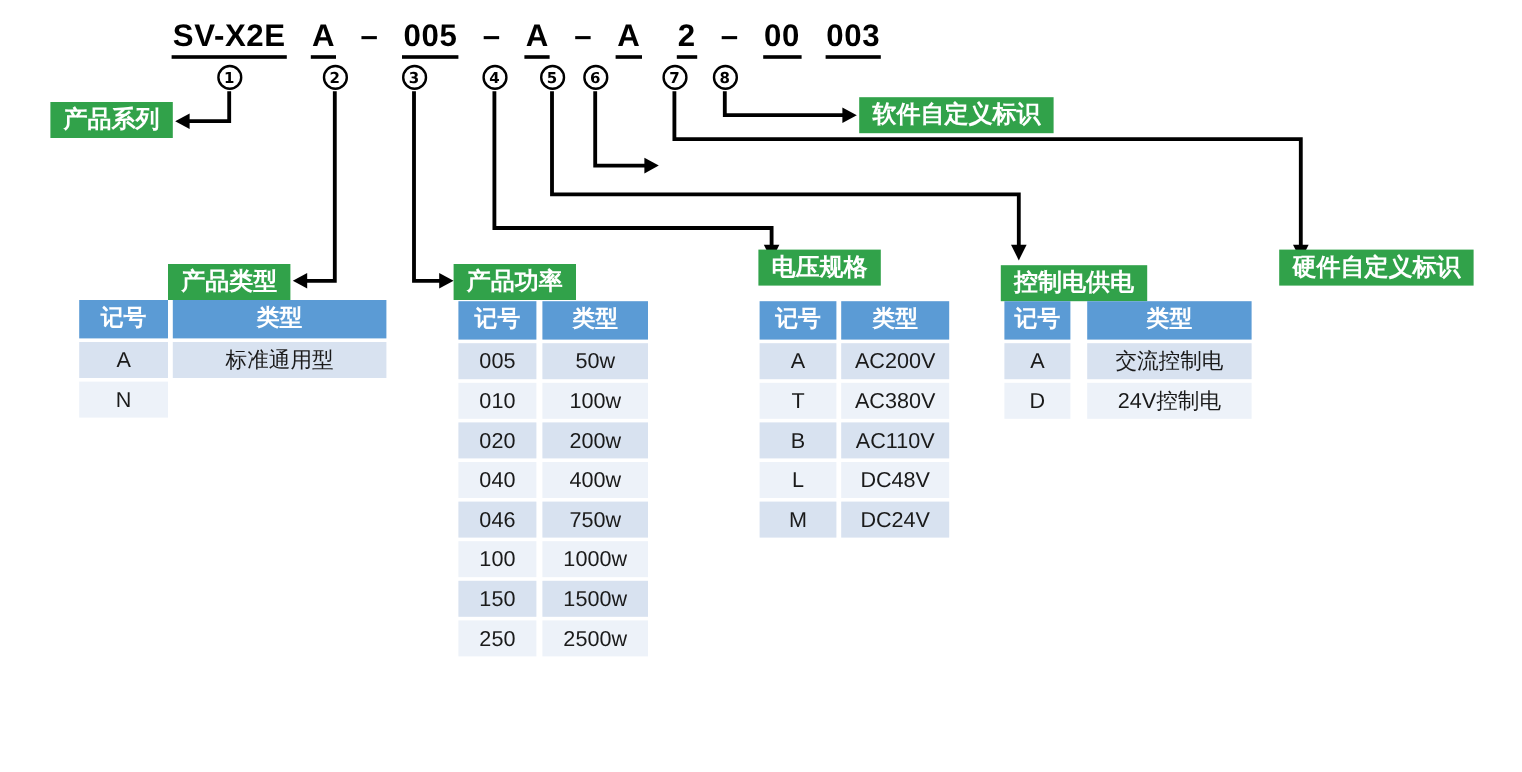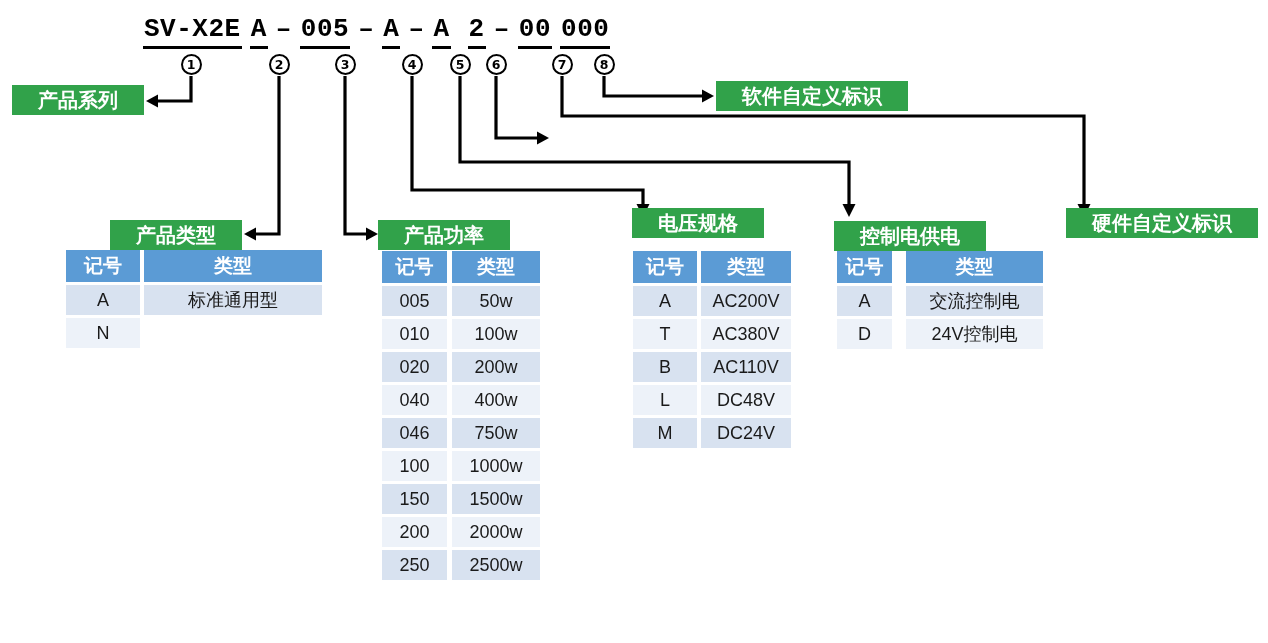--- a/index.html
+++ b/index.html
@@ -1,34 +1,34 @@
 <!DOCTYPE html>
 <html style="--green: #31a24a; --blue: #5b9bd5; --band-dark: #d8e2f0; --band-light: #edf2f9; --line: #000000;"><head>
 <meta charset="utf-8">
 <style>
   html,body{margin:0;padding:0;background:#fff;}
   .stage{position:relative;width:1268px;height:643px;background:#ffffff;overflow:hidden;
          font-family:"Liberation Sans",sans-serif;color:#111;}
   .arrows{position:absolute;left:0;top:0;}
 
   
-  .model-code{position:absolute;left:143px;top:15px;display:flex;align-items:baseline;column-gap:8px;
-              font-family:Liberation Mono, monospace;font-size:26px;font-weight:bold;
+  .model-code{position:absolute;left:143px;top:15px;display:flex;align-items:baseline;column-gap:20px;
+              font-family:Liberation Sans, sans-serif;font-size:26px;font-weight:bold;
               letter-spacing:.5px;color:#000;line-height:1.1;}
   .seg{white-space:pre;}
   .seg.u{border-bottom:3.5px solid #000;padding:0 1px 2px;}
   .seg.wg{margin-left:9px;}
 
   
   .marker{position:absolute;top:54px;width:21px;height:21px;box-sizing:border-box;border:2px solid #000;
           border-radius:50%;display:flex;align-items:center;justify-content:center;background:#fff;
           font-family:"DejaVu Sans","Liberation Sans",sans-serif;font-size:12.5px;font-weight:bold;color:#000;}
 
   
-  .callout{position:absolute;height:30px;line-height:30px;padding:0 26px;background:var(--green,#31a24a);
+  .callout{position:absolute;height:30px;line-height:30px;padding:0 11px;background:var(--green,#31a24a);
            color:#fff;font-weight:bold;font-size:20px;white-space:nowrap;}
 
   
   .tbl{position:absolute;border-radius:22px;}
   .thead,.trow{display:flex;}
   .trow{margin-top:3px;}
   .hc{height:32px;line-height:32px;background:var(--blue,#5b9bd5);color:#fff;font-weight:bold;
       font-size:19px;text-align:center;}
   .tc{height:30px;line-height:30px;font-size:18px;text-align:center;color:#1a1a1a;}
   .tbody .trow:nth-child(odd) .tc{background:var(--band-dark,#d8e2f0);}
@@ -98,21 +98,21 @@
       <span class="seg u">A</span>
       <span class="seg">–</span>
       <span class="seg u">005</span>
       <span class="seg">–</span>
       <span class="seg u">A</span>
       <span class="seg">–</span>
       <span class="seg u">A</span>
       <span class="seg u wg">2</span>
       <span class="seg">–</span>
       <span class="seg u">00</span>
-      <span class="seg u">000</span>
+      <span class="seg u">003</span>
     </div>
 
   <div class="marker" style="left:180.5px">
       <span>1</span>
     </div>
   <div class="marker" style="left:268.5px">
       <span>2</span>
     </div>
   <div class="marker" style="left:334.5px">
       <span>3</span>
@@ -185,24 +185,20 @@
         </div>
         <div class="trow">
           <div class="tc c0">100</div>
           <div class="tc c1">1000w</div>
         </div>
         <div class="trow">
           <div class="tc c0">150</div>
           <div class="tc c1">1500w</div>
         </div>
         <div class="trow">
-          <div class="tc c0">200</div>
-          <div class="tc c1">2000w</div>
-        </div>
-        <div class="trow">
           <div class="tc c0">250</div>
           <div class="tc c1">2500w</div>
         </div>
       </div>
   </div>
 
   <div class="tbl tbl-volt" style="left:633px;top:251px">
     <div class="thead">
       <div class="hc c0">记号</div>
       <div class="hc c1">类型</div>

